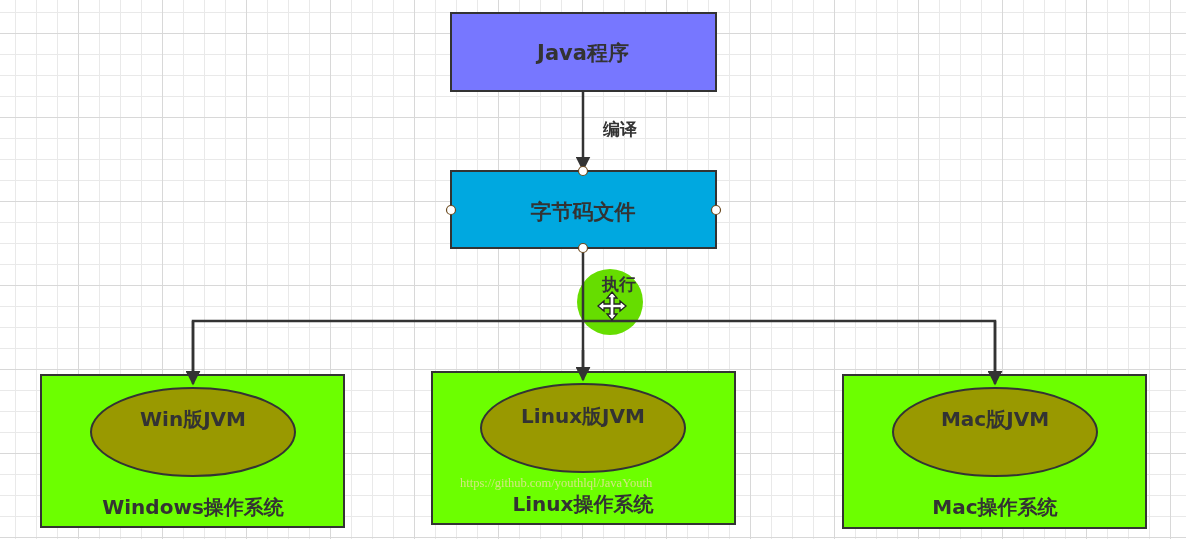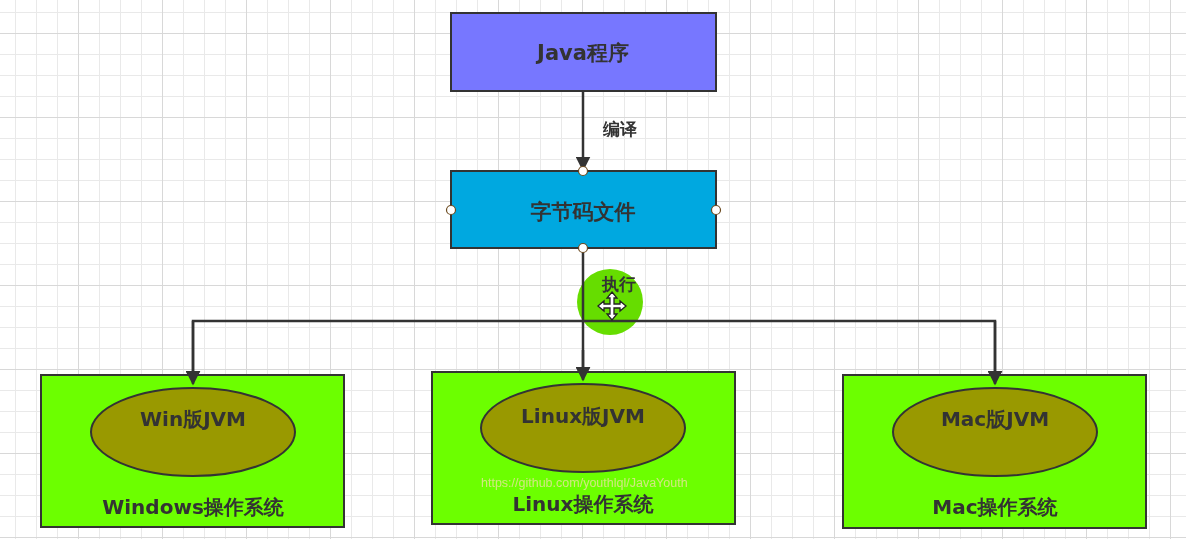--- a/index.html
+++ b/index.html
@@ -11,22 +11,22 @@
       linear-gradient(to bottom, #d8d8d8 1px, transparent 1px),
       linear-gradient(to right, #e9e9e9 1px, transparent 1px),
       linear-gradient(to bottom, #e9e9e9 1px, transparent 1px);
     background-size: 84px 84px, 84px 84px, 21px 21px, 21px 21px;
     background-position: 78px 33px, 78px 33px, 15px 12px, 15px 12px;
     font-family: "DejaVu Sans", "Liberation Sans", sans-serif;
   }
   svg.diagram { position: absolute; left: 0; top: 0; }
   .lbl { font-family: "DejaVu Sans", "Liberation Sans", sans-serif; font-weight: bold; fill: #333333; }
   .watermark {
-    position: absolute; left: 481px; top: 476px;
-    font-family: Liberation Sans, sans-serif;
+    position: absolute; left: 460px; top: 476px;
+    font-family: Liberation Serif, serif;
     font-size: 12.5px; color: #d8e68a; opacity: 0.95; white-space: nowrap;
   }
 </style>
 </head>
 <body>
 
 <svg class="diagram" width="1186" height="539" viewBox="0 0 1186 539" xmlns="http://www.w3.org/2000/svg">
   <defs>
     <marker id="arrow" viewBox="0 0 10 10" refX="9" refY="5" markerWidth="6" markerHeight="6" orient="auto-start-reverse">
       <path d="M0,0 L10,5 L0,10 z" fill="#333333"></path>

